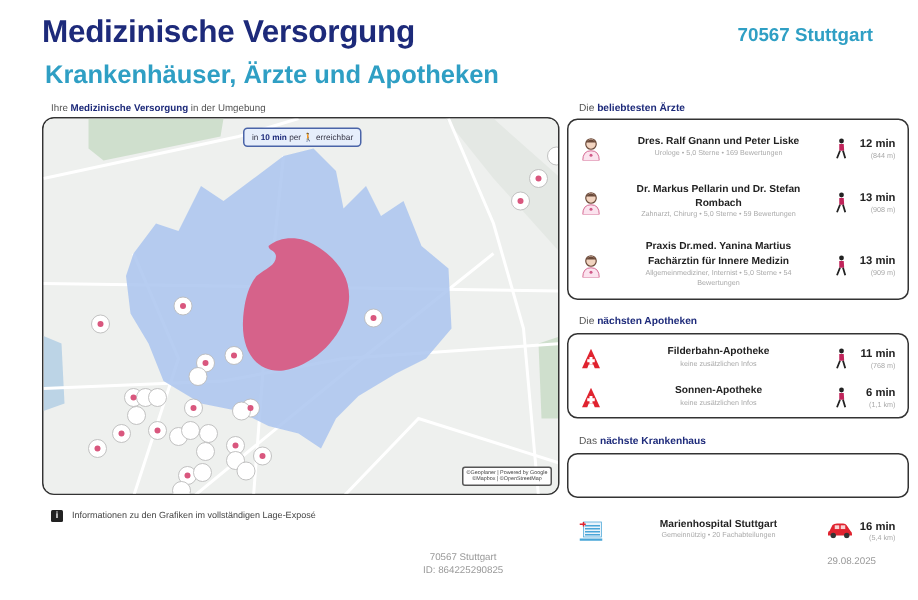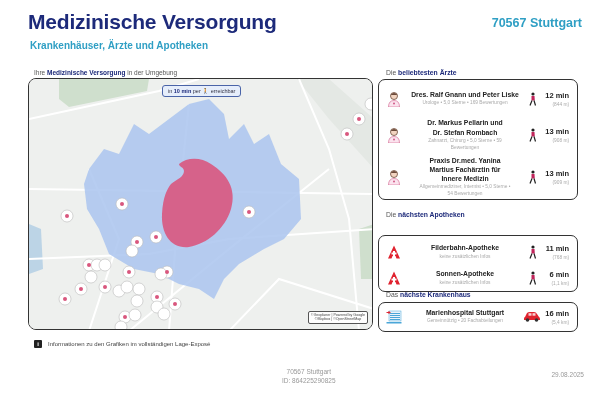--- a/index.html
+++ b/index.html
@@ -1,38 +1,38 @@
 <!DOCTYPE html>
 <html><head>
 <meta charset="utf-8">
 <style>
   * { box-sizing: border-box; margin: 0; padding: 0; }
   html, body { width: 612px; height: 400px; background: #ffffff; overflow: hidden; }
   body { font-family: "Liberation Sans", "DejaVu Sans", sans-serif; color: #222; position: relative; }
 
   .title { position: absolute; left: 28px; top: 10px; font-size: 21px; font-weight: bold; color: #1d2a7a; letter-spacing: -0.2px; }
-  .subtitle { position: absolute; left: 30px; top: 40px; font-size: 10px; font-weight: bold; color: #2f9fc4; }
+  .subtitle { position: absolute; left: 30px; top: 40px; font-size: 17px; font-weight: bold; color: #2f9fc4; }
   .location { position: absolute; right: 30px; top: 16px; font-size: 12.5px; font-weight: bold; color: #2f9fc4; }
 
   .map-label { position: absolute; left: 34px; top: 69px; font-size: 6.5px; color: #555; }
   .map-label b { color: #1d2a7a; }
 
   .map { position: absolute; left: 28px; top: 78px; width: 345px; height: 252px; border: 1.5px solid #333; border-radius: 8px; overflow: hidden; background: #eef0ee; }
   .map svg { position: absolute; left: 0; top: 0; }
   .map-badge { position: absolute; left: 133px; top: 6px; background: #e6eefb; border: 1px solid #4a64a8; border-radius: 3px; font-size: 5.5px; padding: 2px 5px; color: #334; white-space: nowrap; }
   .map-badge b { color: #1d2a7a; }
   .map-attrib { position: absolute; right: 4px; bottom: 5px; background: rgba(255,255,255,0.9); border: 1px solid #555; border-radius: 2px; font-size: 3.6px; padding: 1px 2px; color: #444; text-align: center; line-height: 1.3; width: 60px; }
 
   .info-note { position: absolute; left: 34px; top: 340px; font-size: 6px; color: #444; display: flex; align-items: center; gap: 6px; }
   .info-icon { width: 8px; height: 8px; background: #222; color: #fff; font-size: 6px; font-weight: bold; display: flex; align-items: center; justify-content: center; border-radius: 1px; }
 
   .section-label { position: absolute; left: 386px; font-size: 6.8px; color: #555; }
   .section-label b { color: #1d2a7a; }
 
-  .card { position: absolute; left: 378px; width: 200px; border: 1.5px solid #333; border-radius: 7px; background: #fff; }
+  .card { position: absolute; left: 378px; width: 228px; border: 1.5px solid #333; border-radius: 7px; background: #fff; }
   .row { display: flex; align-items: center; position: relative; }
   .row .ico { width: 30px; display: flex; justify-content: center; align-items: center; }
   .row .txt { flex: 1; text-align: center; padding: 0 2px; }
   .row .name { font-size: 6.8px; font-weight: bold; color: #222; line-height: 1.35; }
   .row .meta { font-size: 4.8px; color: #aaa; line-height: 1.45; margin-top: 1px; }
   .row .mode { width: 22px; display: flex; justify-content: center; }
   .row .time { width: 34px; text-align: right; padding-right: 8px; }
   .row .time .t { font-size: 7.5px; font-weight: bold; color: #222; }
   .row .time .d { font-size: 4.8px; color: #aaa; margin-top: 2px; }
 
@@ -224,21 +224,21 @@
         <div class="t">13 min</div>
         <div class="d">(909 m)</div>
       </div>
   </div>
 </div>
 
 <div class="section-label" style="top:211px;">
   <span>Die</span>
   <b>nächsten Apotheken</b>
 </div>
-<div class="card" style="top:235px;height:57px;">
+<div class="card" style="top:222px;height:57px;">
   <div class="row" style="height:26px;margin-top:3px;">
     <div class="ico">
         <svg width="14" height="14" viewBox="0 0 14 14">
           <path d="M7 0.5 L13 13.5 L9.5 13.5 L8.5 11 L5.5 11 L4.5 13.5 L1 13.5 Z" fill="#e0232f"></path>
           <path d="M6 6 h2 v1.5 h1.5 v2 h-1.5 v1.5 h-2 v-1.5 h-1.5 v-2 h1.5 z" fill="#fff"></path>
         </svg>
       </div>
     <div class="txt">
       <div class="name">Filderbahn-Apotheke</div>
       <div class="meta">keine zusätzlichen Infos</div>
@@ -278,21 +278,21 @@
         <div class="d">(1,1 km)</div>
       </div>
   </div>
 </div>
 
 <div class="section-label" style="top:291px;">
   <span>Das</span>
   <b>nächste Krankenhaus</b>
 </div>
 <div class="card" style="top:302px;height:30px;">
-  <div class="row" style="height:27px;">
+  <div class="row" style="height:27px;margin-top:37px;">
     <div class="ico">
         <svg width="16" height="14" viewBox="0 0 16 14">
           <rect x="3" y="1" width="12" height="10" fill="#e9f3fb" stroke="#4aa6d8" stroke-width="0.5"></rect>
           <g stroke="#4aa6d8" stroke-width="1">
             <line x1="4" y1="3.5" x2="14" y2="3.5"></line>
             <line x1="4" y1="5.5" x2="14" y2="5.5"></line>
             <line x1="4" y1="7.5" x2="14" y2="7.5"></line>
             <line x1="4" y1="9.5" x2="14" y2="9.5"></line>
           </g>
           <path d="M0.5 2 h2 v-1 h1 v1 h1 v1 h-1 v1 h-1 v-1 h-2 z" fill="#e0232f"></path>

